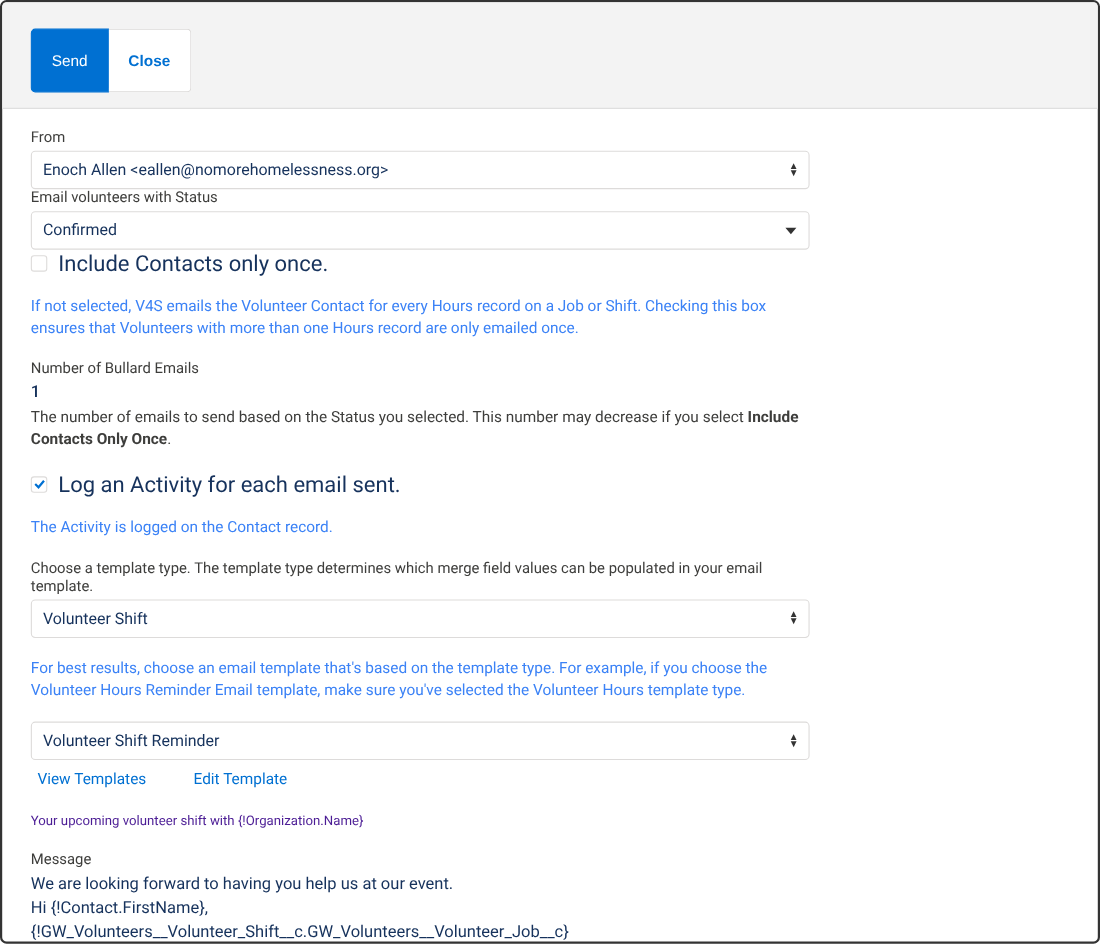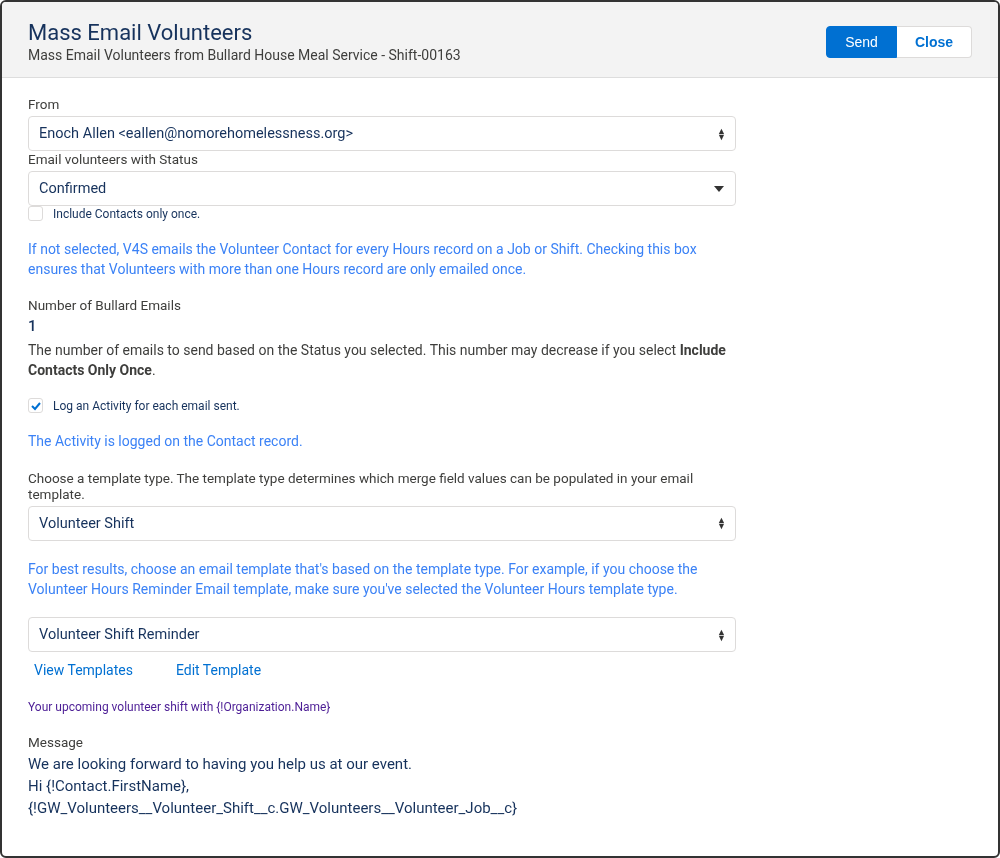--- a/index.html
+++ b/index.html
@@ -36,21 +36,21 @@
     .subtitle {
       font-size: 14px;
       color: #3e3e3c;
     }
     .header-buttons {
       display: flex;
       gap: 0;
       margin-top: 6px;
     }
     .btn {
-      padding: 7px 18px;
+      padding: 20px 18px;
       font-size: 14px;
       cursor: pointer;
       border: 1px solid #dddbda;
     }
     .btn-send {
       background: #0070d2;
       color: #fff;
       border-color: #0070d2;
       border-radius: 4px 0 0 4px;
     }
@@ -127,21 +127,21 @@
       flex-shrink: 0;
       cursor: pointer;
     }
     .checkbox-box.checked svg {
       display: block;
     }
     .checkbox-box svg {
       display: none;
     }
     .checkbox-label {
-      font-size: 12px;
+      font-size: 20px;
       color: #16325c;
     }
     .help-text {
       font-size: 14px;
       color: #3b82f6;
       line-height: 1.4;
       margin-bottom: 18px;
       margin-top: 19px;
     }
     .value-text {
@@ -182,24 +182,20 @@
       line-height: 1.45;
     }
     .section-gap {
       margin-bottom: 4px;
     }
   </style>
 </head>
 <body>
 
 <div class="header">
-  <div class="header-left">
-    <div class="title">Mass Email Volunteers</div>
-    <div class="subtitle">Mass Email Volunteers from Bullard House Meal Service - Shift-00163</div>
-  </div>
   <div class="header-buttons">
     <button class="btn btn-send">Send</button>
     <button class="btn btn-close">Close</button>
   </div>
 </div>
 
 <div class="content">
 
   <label class="label">From</label>
   <div class="select-wrap">

